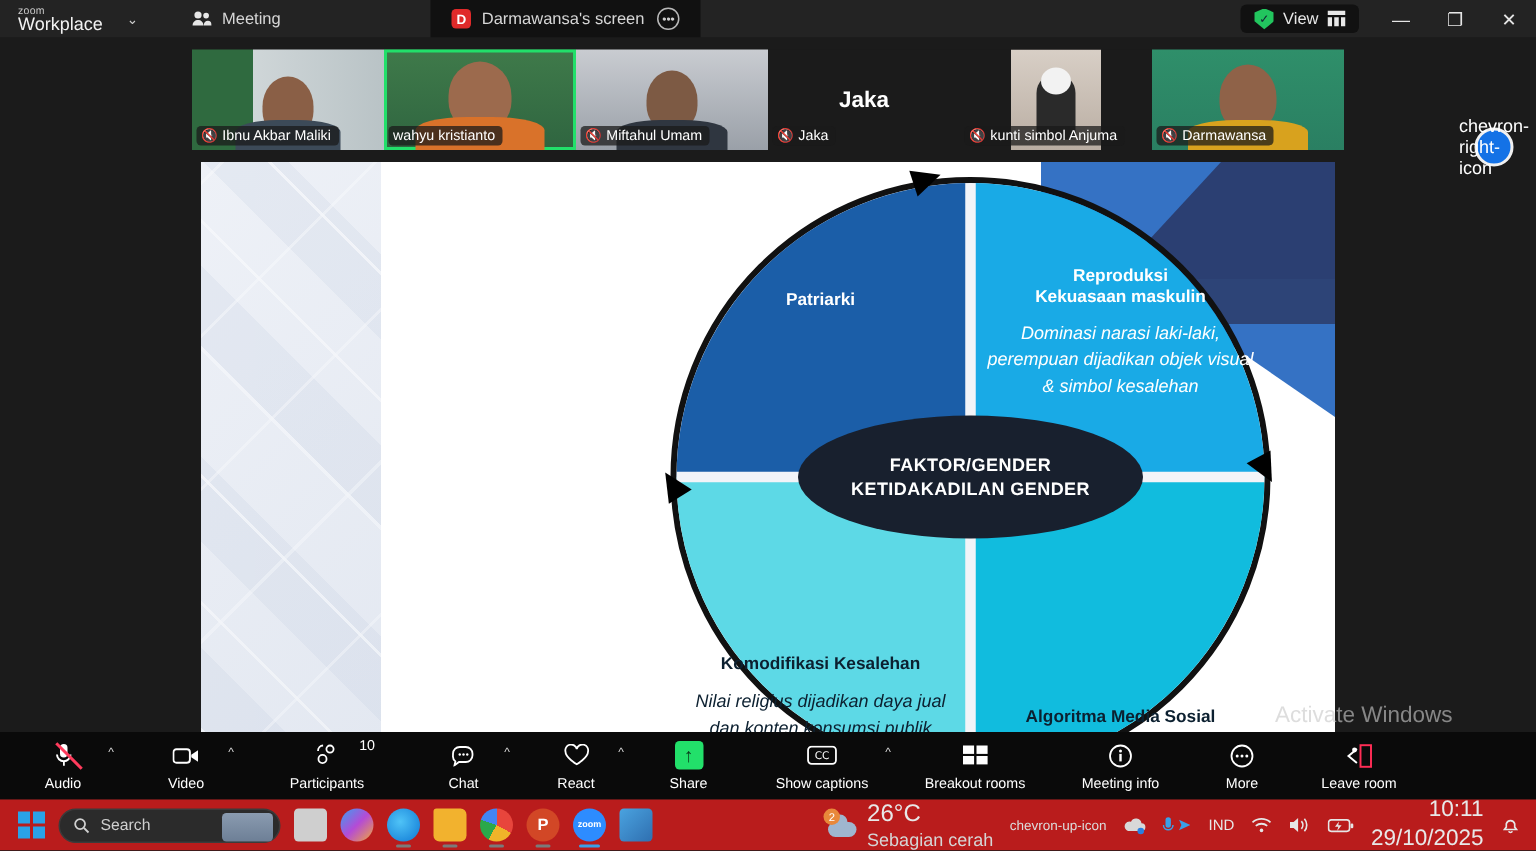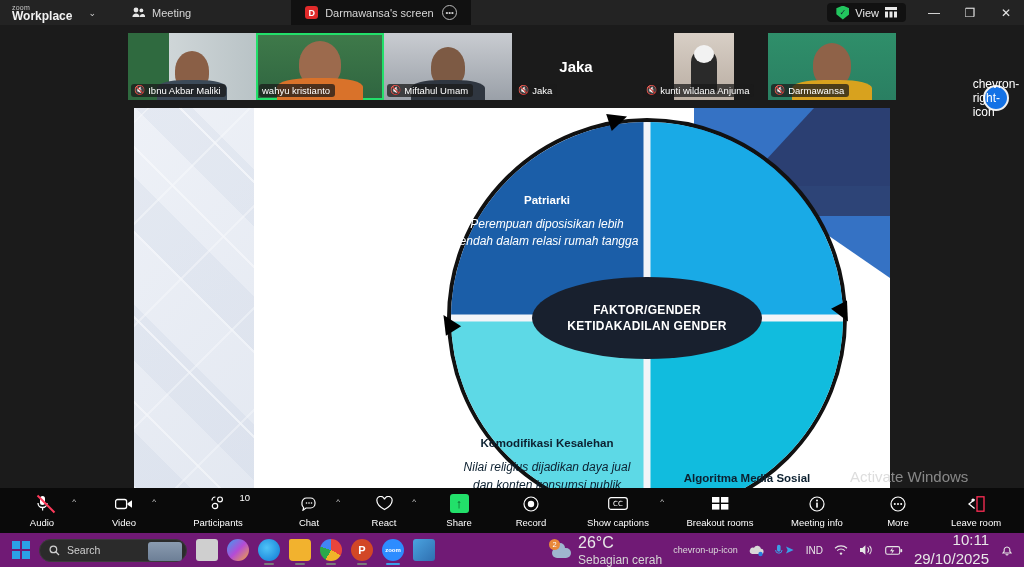--- a/index.html
+++ b/index.html
@@ -5,21 +5,21 @@
   * { margin:0; padding:0; box-sizing:border-box; }
   html,body{ width:1024px; height:567px; overflow:hidden; background:#1b1b1b;
     font-family:"Liberation Sans", sans-serif; }
   #app{ position:relative; width:1024px; height:567px; }
 
   
   .titlebar{ position:absolute; left:0; top:0; width:1024px; height:25px;
     background:#232323; display:flex; align-items:center; }
   .zlogo{ padding-left:12px; line-height:1; }
   .zlogo .z1{ font-size:7px; color:#c9c9c9; display:block; letter-spacing:.2px; }
-  .zlogo .z2{ font-size:12px; color:#f2f2f2; font-weight:bold; display:block; margin-top:-1px;}
+  .zlogo .z2{ font-size:12px; color:#f2f2f2; font-weight:normal; display:block; margin-top:-1px;}
   .chev{ color:#cfcfcf; font-size:9px; margin-left:16px; }
   .tab{ display:flex; align-items:center; gap:7px; height:25px; padding:0 14px;
     font-size:11px; color:#d7d7d7; }
   .tab.meeting{ margin-left:22px; }
   .tab.screen{ background:#111; margin-left:86px; width:180px; justify-content:flex-start; }
   .tab .dot-d{ width:13px;height:13px;border-radius:3px;background:#e02a2a;color:#fff;
     font-size:9px;font-weight:bold;display:flex;align-items:center;justify-content:center;}
   .more-circ{ width:15px;height:15px;border:1.2px solid #b9b9b9;border-radius:50%;
     color:#cfcfcf;font-size:8px;display:flex;align-items:center;justify-content:center;
     margin-left:auto;}
@@ -126,21 +126,21 @@
     display:flex;align-items:center;justify-content:center;font-size:13px;color:#0a3d1c;}
   .leave .ic{ color:#ff2d55; }
   .leave .lb{ color:#fff; }
   .micmute{ position:relative; }
   .micmute .slash{ position:absolute; left:-3px; top:-3px; width:24px; height:2px;
     background:#ff3b5c; transform:rotate(45deg); transform-origin:center;
     top:9px; left:-2px; }
 
   
   .taskbar{ position:absolute; left:0; top:533px; width:1024px; height:34px;
-    background:#701a75; display:flex; align-items:center; }
+    background:#b91c1c; display:flex; align-items:center; }
   .tb-left{ display:flex; align-items:center; gap:9px; padding-left:12px; }
   .winlogo{ width:18px;height:18px; display:grid; grid-template-columns:1fr 1fr;
     grid-template-rows:1fr 1fr; gap:2px; }
   .winlogo i{ background:#2aa2e8; display:block; }
   .search{ width:148px; height:23px; border-radius:12px; background:#2b2b2b;
     border:1px solid #3b3b3b; display:flex; align-items:center; gap:7px; padding:0 9px;
     color:#cfcfcf; font-size:10.5px; position:relative; }
   .tbicon{ width:22px; height:22px; border-radius:3px; position:relative; }
   .run{ position:absolute; left:50%; transform:translateX(-50%); bottom:-4px;
     width:10px; height:2px; border-radius:1px; background:#7a7a7a; }
@@ -248,21 +248,21 @@
       </div>
     </div>
 
     <div class="tile" style="left:640px;width:128px;background:#1b1b1b;">
       <div style="position:absolute;left:34px;top:0;width:60px;height:67px;background:linear-gradient(180deg,#d8cfc6,#b9ada2);">
         <div style="position:absolute;left:50%;transform:translateX(-50%);top:16px;width:26px;height:44px;background:#2a2a2a;border-radius:13px 13px 4px 4px;"></div>
         <div style="position:absolute;left:50%;transform:translateX(-50%);top:12px;width:20px;height:18px;background:#f2f2f2;border-radius:50%;"></div>
       </div>
       <div class="nm">
         <span class="mic">🔇</span>
-        <span>kunti wildana Anjuma</span>
+        <span>kunti simbol Anjuma</span>
       </div>
     </div>
 
     <div class="tile" style="left:768px;width:128px;background:linear-gradient(180deg,#2f8f6a,#2a7f62);">
       <div class="face">
         <div class="head" style="top:10px;width:38px;height:44px;background:#8f6248;"></div>
         <div class="body" style="width:80px;height:20px;background:#d8a21e;"></div>
       </div>
       <div class="nm">
         <span class="mic">🔇</span>
@@ -288,23 +288,27 @@
         <div class="q q1"></div>
         <div class="q q2"></div>
         <div class="q q3"></div>
         <div class="q q4"></div>
         <div class="gapv"></div>
         <div class="gaph"></div>
       </div>
 
       <div class="qtext qp1">
         <div class="h">Patriarki</div>
-        <div class="p">Perempuan diposisikan lebih rendah dalam relasi rumah tangga</div>
-      </div>
-
+      </div>
+
+      <div class="qtext qp2">
+        <div class="h">Reproduksi</div>
+        <div class="h" style="margin-top:-8px">Kekuasaan maskulin</div>
+        <div class="p">Dominasi narasi laki-laki, perempuan dijadikan objek visual &amp; simbol kesalehan</div>
+      </div>
 
       <div class="qtext qp3">
         <div class="h">Komodifikasi Kesalehan</div>
         <div class="p">Nilai religius dijadikan daya jual dan konten konsumsi publik</div>
       </div>
 
       <div class="qtext qp4">
         <div class="h">Algoritma Media Sosial</div>
       </div>
 
@@ -386,29 +390,20 @@
     </div>
 
     <div class="ti" style="width:74px">
       <div class="ic">
         <span class="sharebox">↑</span>
       </div>
       <div class="lb">Share</div>
     </div>
 
 
-    <div class="ti" style="width:70px">
-      <div class="ic">
-        <svg width="16" height="16" viewBox="0 0 16 16">
-            <circle cx="8" cy="8" r="7" stroke="#fff" stroke-width="1.2" fill="none"></circle>
-            <circle cx="8" cy="8" r="3.2" fill="#fff"></circle>
-          </svg>
-      </div>
-      <div class="lb">Record</div>
-    </div>
 
     <div class="ti" style="width:104px">
       <div class="ic">
         <svg width="20" height="13" viewBox="0 0 20 13">
             <rect x="0.7" y="0.7" width="18.6" height="11.6" rx="2.4" stroke="#fff" stroke-width="1.2" fill="none"></rect>
             <text x="10" y="9" font-size="7" fill="#fff" text-anchor="middle" font-family="DejaVu Sans">CC</text>
           </svg>
       </div>
       <div class="lb">Show captions</div>
       <span class="caret" style="right:6px">^</span>

